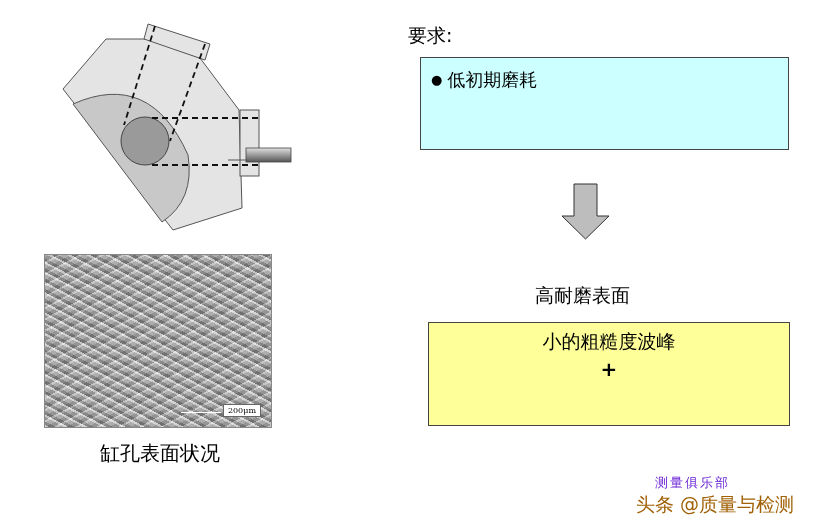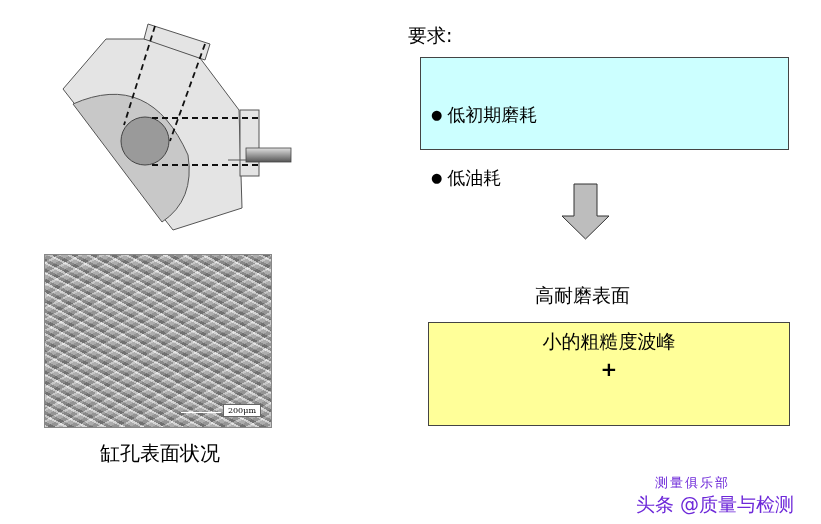--- a/index.html
+++ b/index.html
@@ -10,29 +10,29 @@
   #micrograph { left:44px; top:254px; width:226px; height:172px; border:1px solid #888;
     background:
       repeating-linear-gradient(28deg, rgba(255,255,255,0.55) 0 2px, rgba(90,90,90,0.35) 2px 5px, rgba(200,200,200,0.3) 5px 9px),
       repeating-linear-gradient(-28deg, rgba(255,255,255,0.45) 0 2px, rgba(70,70,70,0.35) 2px 6px, rgba(180,180,180,0.25) 6px 10px),
       #9a9a9a; }
   #scale-label { right:10px; bottom:10px; font-size:8px; background:#fff; border:1px solid #666; padding:0 4px; line-height:11px; font-family:"DejaVu Serif", serif; }
   #scale-line { right:50px; bottom:14px; width:40px; height:1px; background:#fff; }
   #caption-left { left:100px; top:440px; font-size:20px; }
   #req-title { left:408px; top:23px; font-size:19px; font-weight:normal; }
   #req-box { left:420px; top:57px; width:369px; height:93px; background:#ccffff; border:1px solid #444; box-sizing:border-box; padding:6px 0 0 10px; }
-  .req-item { font-size:18px; line-height:20px; white-space:nowrap;margin-top:41px; }
+  .req-item { font-size:18px; line-height:32px; white-space:nowrap; }
   .bullet { font-size:13px; margin-right:5px; position:relative; top:-2px; }
   #arrow { left:560px; top:183px; width:52px; height:58px; }
   #surface-title { left:535px; top:283px; font-size:19px; }
   #yellow-box { left:428px; top:322px; width:362px; height:104px; background:#ffff99; border:1px solid #444; box-sizing:border-box; text-align:center; padding-top:4px; }
   .ybox-line { font-size:19px; line-height:29px; }
   .plus { font-weight:bold; font-size:20px; line-height:26px; }
   #wm-club { left:655px; top:474px; font-size:13px; color:#6d28d9; letter-spacing:2px; }
-  #wm-main { left:636px; top:492px; font-size:19px; color:#6d28d9; text-shadow:1px 1px 0 #fff, -1px -1px 0 #fff; }
+  #wm-main { left:636px; top:492px; font-size:19px; color:#a16207; text-shadow:1px 1px 0 #fff, -1px -1px 0 #fff; }
 </style>
 </head>
 <body>
 
 <svg id="diagram" class="abs" viewBox="0 0 260 240" width="260" height="240">
 
   <polygon points="66,39 82,39 108,39 160,58 199,110 202,208 133,230 23,89" fill="#e4e4e4" stroke="#555" stroke-width="1"></polygon>
 
   <path d="M33,104 Q110,70 148,155 Q155,200 122,222 Z" fill="#c8c8c8" stroke="#555" stroke-width="1"></path>
 
@@ -60,21 +60,20 @@
 
 <div id="micrograph" class="abs">
   <div id="scale-line" class="abs"></div>
   <div id="scale-label" class="abs">200μm</div>
 </div>
 <div id="caption-left" class="abs">缸孔表面状况</div>
 
 <div id="req-title" class="abs">要求:</div>
 <div id="req-box" class="abs">
   <div class="req-item"><span class="bullet">●</span><span>低初期磨耗</span></div>
-  <div class="req-item"><span class="bullet">●</span><span>低油耗</span></div>
 </div>
 
 <svg id="arrow" class="abs" viewBox="0 0 52 58" width="52" height="58">
   <polygon points="14,1 37,1 37,33 49,33 25.5,56 2,33 14,33" fill="#bdbdbd" stroke="#333" stroke-width="1"></polygon>
 </svg>
 
 <div id="surface-title" class="abs">高耐磨表面</div>
 <div id="yellow-box" class="abs">
   <div class="ybox-line">小的粗糙度波峰</div>
   <div class="ybox-line plus">+</div>

